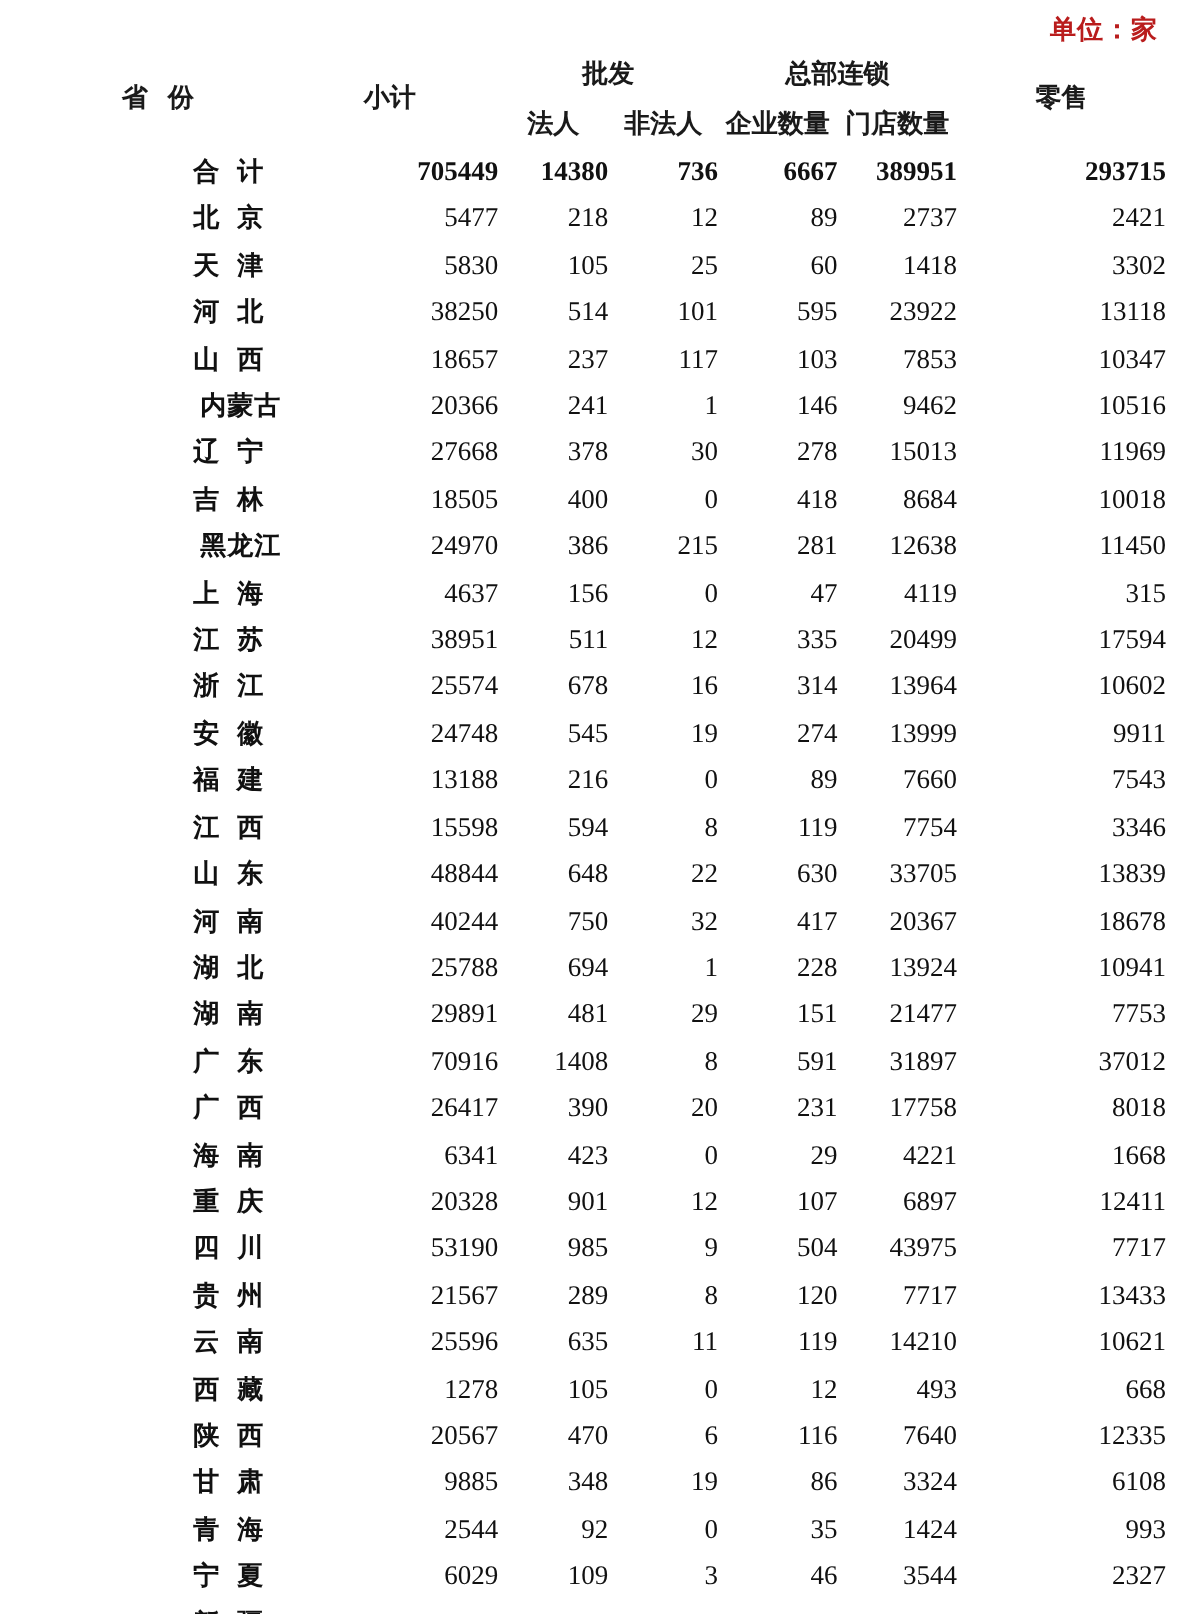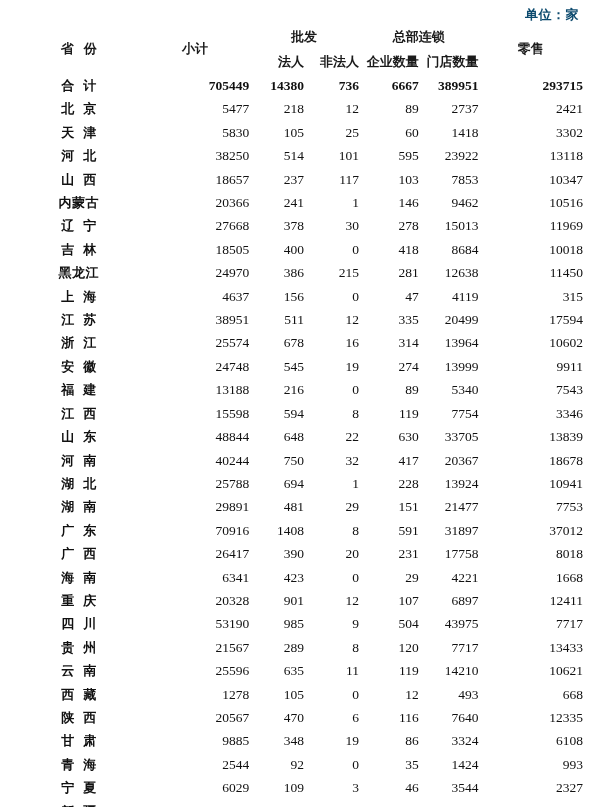--- a/index.html
+++ b/index.html
@@ -26,21 +26,21 @@
     height: 24px;
     display: flex;
     align-items: flex-end;
     justify-content: flex-end;
     padding-right: 4px;
     box-sizing: border-box;
   }
   .unit-line span {
     font-size: 13px;
     letter-spacing: 0.5px;
-    color: #0c4a6e;
+    color: #b91c1c;
     font-weight: 600;
   }
   table.stat {
     border-collapse: collapse;
     width: 566px;
     table-layout: fixed;
     font-size: 13px;
   }
   table.stat th, table.stat td {
     border: 0;
@@ -65,40 +65,40 @@
 
   th.col-prov { width: 90px; height: 50px; }
   th.col-sub  { width: 79px; }
   th.col-fr   { width: 80px; }
   th.col-nfr  { width: 78px; }
   th.col-ent  { width: 87px; }
   th.col-str  { width: 76px; }
   th.col-ret  { width: 76px; }
 
   .grp-cell { height: 25px; line-height: 25px; }
-  .sub-cell { height: 25px; line-height: 25px; text-align: right; }
+  .sub-cell { height: 25px; line-height: 25px; }
 
   .spaced2 {
     letter-spacing: 10px;
     padding-left: 10px;
     display: inline-block;
   }
 
   tbody td {
     height: 23.4px;
     line-height: 23.4px;
     border-bottom: 1px solid #545454;
     font-size: 13.5px;
     color: #111;
     background: #fff;
     overflow: hidden;
     white-space: nowrap;
   }
   td.prov {
-    text-align: center;
+    text-align: right;
     font-weight: 600;
     font-size: 13px;
     letter-spacing: 0.2px;
   }
   td.num {
     text-align: right;
     padding-right: 9px;
     font-family: "Liberation Serif", "DejaVu Serif", serif;
   }
   tbody tr.total td {
@@ -261,21 +261,21 @@
           <td class="num vline-r">274</td>
           <td class="num vline-r">13999</td>
           <td class="num vline-r">9911</td>
         </tr>
         <tr>
           <td class="prov vline-l vline-r"><span class="prov-2">福建</span></td>
           <td class="num vline-r">13188</td>
           <td class="num vline-r">216</td>
           <td class="num vline-r">0</td>
           <td class="num vline-r">89</td>
-          <td class="num vline-r">5340</td>
+          <td class="num vline-r">7660</td>
           <td class="num vline-r">7543</td>
         </tr>
         <tr>
           <td class="prov vline-l vline-r"><span class="prov-2">江西</span></td>
           <td class="num vline-r">15598</td>
           <td class="num vline-r">594</td>
           <td class="num vline-r">8</td>
           <td class="num vline-r">119</td>
           <td class="num vline-r">7754</td>
           <td class="num vline-r">3346</td>

